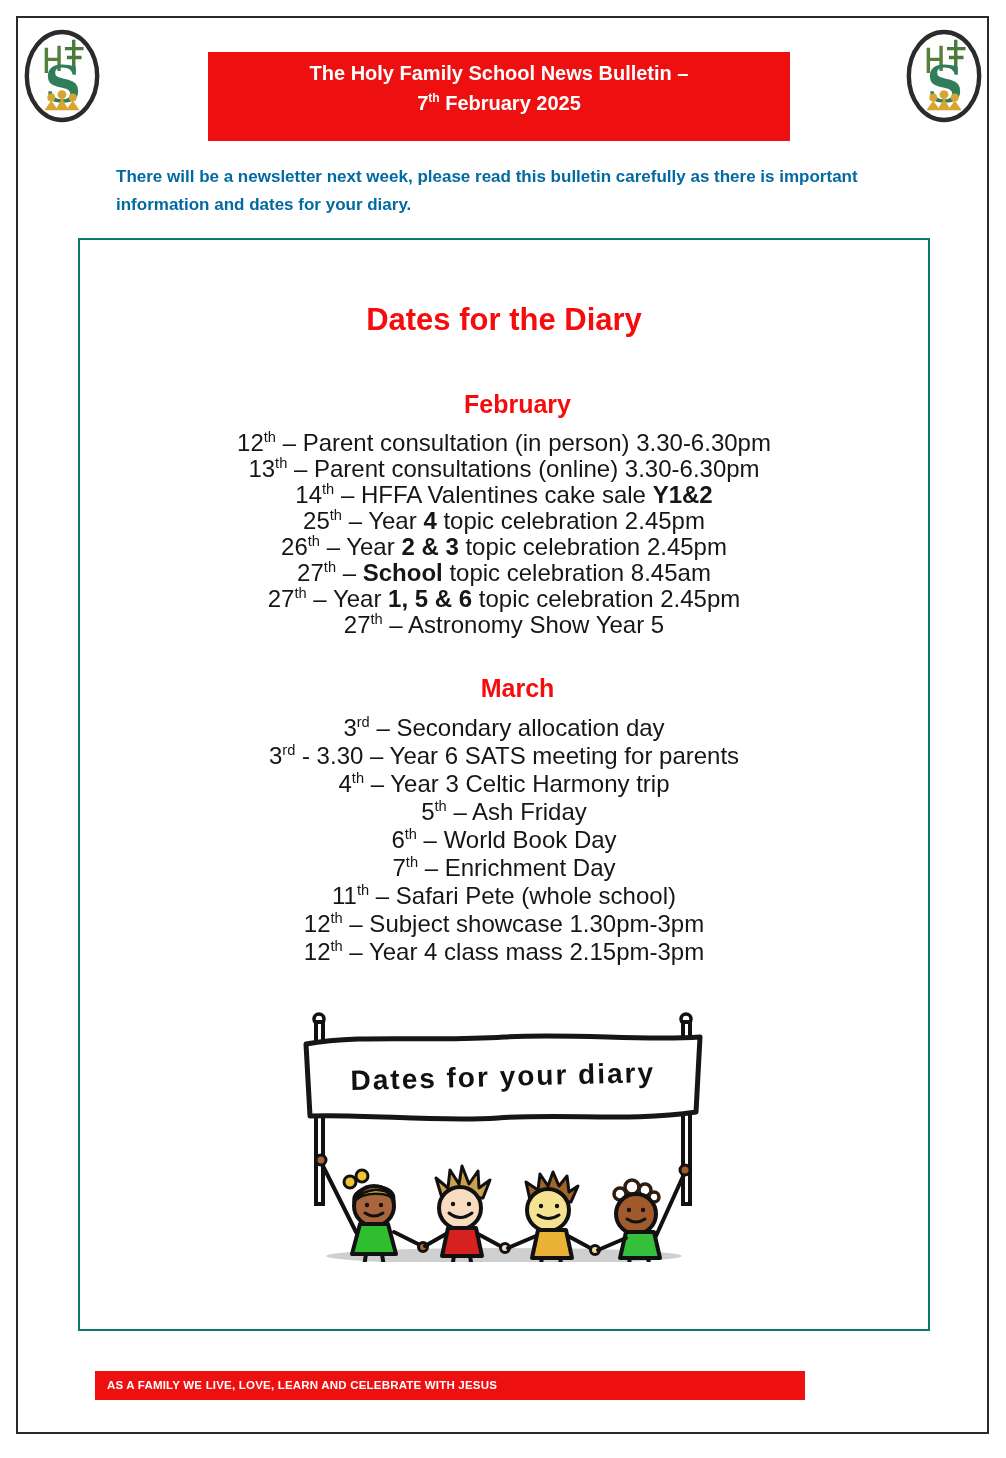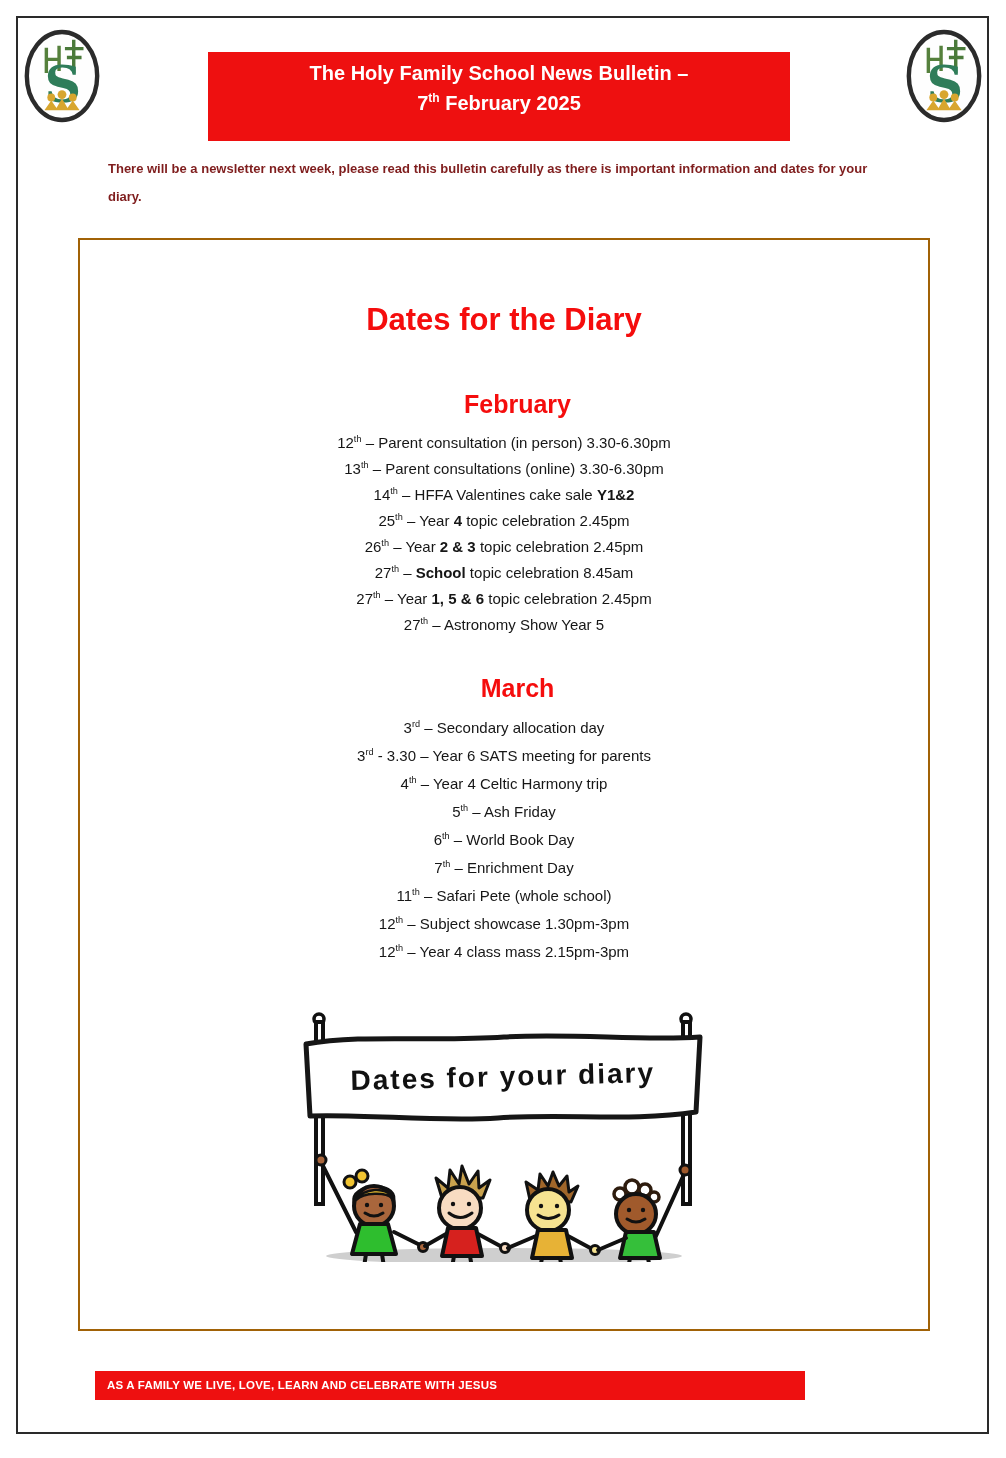--- a/index.html
+++ b/index.html
@@ -15,35 +15,35 @@
   .logo-left{left:19px;top:28px;}
   .logo-right{left:901px;top:28px;}
   .header-banner{
     position:absolute;left:208px;top:52px;width:582px;height:89px;
     background:#EE1010;color:#fff;text-align:center;
     font-weight:bold;font-size:20px;line-height:30px;padding-top:6px;box-sizing:border-box;
   }
   .header-banner sup{font-size:60%;line-height:0;}
   .intro{
     position:absolute;left:100px;top:147px;width:784px;
-    font-size:13px;font-weight:bold;line-height:28px;margin:8px;color:#7f1d1d;
+    font-size:17px;font-weight:bold;line-height:28px;margin:16px;color:#0369a1;
   }
   .diary-box{
     position:absolute;left:78px;top:238px;width:852px;height:1093px;
-    border:2px solid #a16207;box-sizing:border-box;
+    border:2px solid #0f766e;box-sizing:border-box;
     text-align:center;padding-top:60px;
   }
   .diary-title{
     font-size:31px;line-height:40px;font-weight:bold;color:#F50D0D;margin:0 0 48px;
   }
   .month-heading{
     font-size:25px;line-height:32px;font-weight:bold;color:#F50D0D;margin:0 0 10px;padding-left:27px;
   }
   .march-heading{margin-top:34px;}
-  .diary-item{font-size:15px;color:#161616;}
+  .diary-item{font-size:24px;color:#161616;}
   .feb-list .diary-item{line-height:26px;}
   .march-list .diary-item{line-height:28px;}
   .diary-item sup{font-size:61%;line-height:0;}
   .diary-item b{font-weight:bold;}
   .cartoon-wrap{margin:44px auto 0;width:424px;height:252px;}
   .footer-bar{
     position:absolute;left:95px;top:1371px;width:710px;height:29px;
     background:#EE1010;color:#fff;font-size:11.5px;font-weight:bold;line-height:29px;
   }
   .footer-left{position:absolute;left:12px;top:0;letter-spacing:0.2px;}
@@ -99,21 +99,21 @@
       <div class="diary-item"><span>26</span><sup>th</sup><span> – Year </span><b>2 &amp; 3</b><span> topic celebration 2.45pm</span></div>
       <div class="diary-item"><span>27</span><sup>th</sup><span> – </span><b>School</b><span> topic celebration 8.45am</span></div>
       <div class="diary-item"><span>27</span><sup>th</sup><span> – Year </span><b>1, 5 &amp; 6</b><span> topic celebration 2.45pm</span></div>
       <div class="diary-item"><span>27</span><sup>th</sup><span> – Astronomy Show Year 5</span></div>
     </div>
 
   <h2 class="month-heading march-heading">March</h2>
   <div class="march-list">
       <div class="diary-item"><span>3</span><sup>rd</sup><span> – Secondary allocation day</span></div>
       <div class="diary-item"><span>3</span><sup>rd</sup><span> - 3.30 – Year 6 SATS meeting for parents</span></div>
-      <div class="diary-item"><span>4</span><sup>th</sup><span> – Year 4 Celtic Harmony trip</span></div>
+      <div class="diary-item"><span>4</span><sup>th</sup><span> – Year 3 Celtic Harmony trip</span></div>
       <div class="diary-item"><span>5</span><sup>th</sup><span> – Ash Friday</span></div>
       <div class="diary-item"><span>6</span><sup>th</sup><span> – World Book Day</span></div>
       <div class="diary-item"><span>7</span><sup>th</sup><span> – Enrichment Day</span></div>
       <div class="diary-item"><span>11</span><sup>th</sup><span> – Safari Pete (whole school)</span></div>
       <div class="diary-item"><span>12</span><sup>th</sup><span> – Subject showcase 1.30pm-3pm</span></div>
       <div class="diary-item"><span>12</span><sup>th</sup><span> – Year 4 class mass 2.15pm-3pm</span></div>
     </div>
 
   <div class="cartoon-wrap">
     <svg viewBox="0 0 424 252" width="424" height="252">

